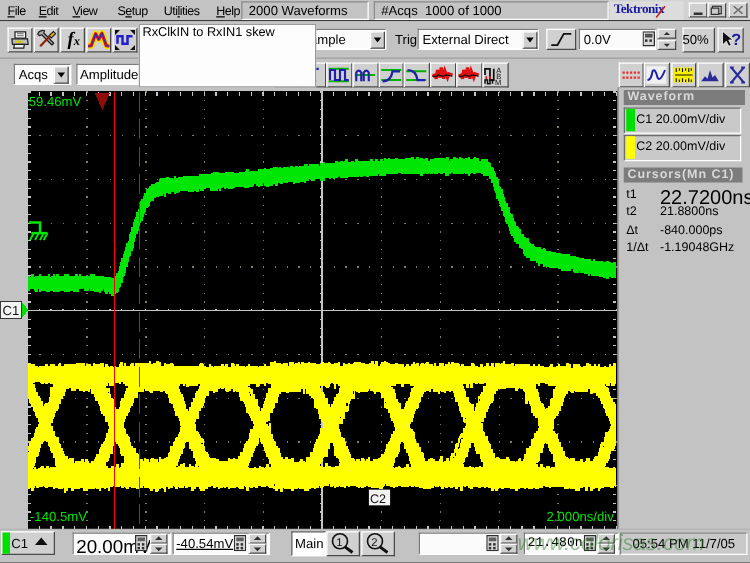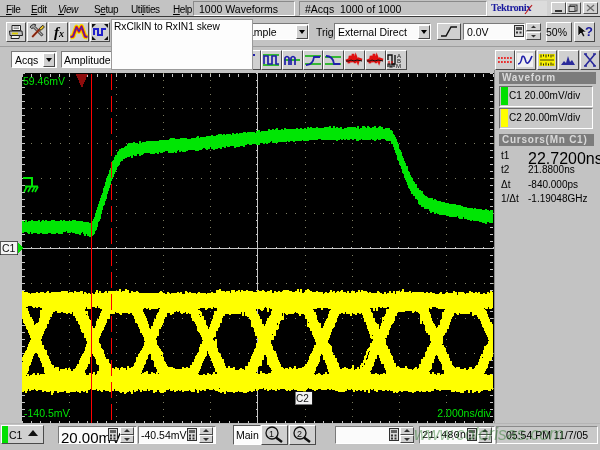--- a/index.html
+++ b/index.html
@@ -9,26 +9,26 @@
 .sunk{background:#c3c3c3;border:1px solid;border-color:#8a8a8a #ffffff #ffffff #8a8a8a;}
 .sunk2{background:#fbfbfb;border:1px solid;border-color:#7a7a7a #ffffff #ffffff #7a7a7a;}
 .btn{background:#d0d0d0;border:1px solid;border-color:#ffffff #4a4a4a #4a4a4a #ffffff;}
 svg{display:block;position:absolute;}
 </style></head>
 <body>
 
 <div style="left:0;top:0;width:600px;height:17px;background:#c3c3c3;"></div>
 <div class="mi" style="left:6px;"><u>F</u>ile</div>
 <div class="mi" style="left:31px;"><u>E</u>dit</div>
-<div class="mi" style="left:58px;font-style:italic;"><u>V</u>iew</div>
+<div class="mi" style="left:58px;"><u>V</u>iew</div>
 <div class="mi" style="left:94px;">S<u>e</u>tup</div>
 <div class="mi" style="left:131px;">Uti<u>l</u>ities</div>
 <div class="mi" style="left:173px;"><u>H</u>elp</div>
 <div class="sunk" style="left:193px;top:1px;width:102px;height:15px;"></div>
-<div style="left:199px;top:3px;">1000 Waveforms</div>
+<div style="left:199px;top:3px;">2000 Waveforms</div>
 <div class="sunk" style="left:299px;top:1px;width:188px;height:15px;"></div>
 <div style="left:305px;top:3px;">#Acqs&nbsp; 1000 of 1000</div>
 <div style="left:487px;top:0px;width:113px;height:17px;background:#d2d2d2;"></div>
 <div style="left:488px;top:1px;width:59px;height:15px;background:#dcdcdc;"></div>
 <div style="left:491px;top:2px;width:48px;height:13px;font-weight:bold;font-size:10.5px;color:#1a1a9e;font-family:'Liberation Serif',serif;letter-spacing:-0.4px;">Tektronix</div>
 <svg style="left:488px;top:1px;" width="59" height="15" viewBox="0 0 59 15">
     <path d="M37 13 L44 4" stroke="#c02020" stroke-width="1.2" fill="none"></path>
   </svg>
 <div class="btn" style="left:551px;top:2px;width:15px;height:12px;"></div>
 <svg style="left:551px;top:2px;" width="15" height="12">
@@ -257,21 +257,21 @@
 <rect x="2" y="9.5" width="2" height="2" fill="#303030"></rect>
     <rect x="5.5" y="9.5" width="2" height="2" fill="#303030"></rect>
 </svg>
 <div class="btn" style="left:120px;top:427px;width:14px;height:8px;"></div>
 <div class="btn" style="left:120px;top:435px;width:14px;height:8px;"></div>
 <svg style="left:120px;top:427px;" width="14" height="16">
     <path d="M4 5 L10 5 L7 2 Z" fill="#303030"></path>
     <path d="M4 11 L10 11 L7 14 Z" fill="#303030"></path>
   </svg>
 <div class="sunk2" style="left:138px;top:426px;width:78px;height:18px;"></div>
-<div style="left:141px;top:429px;font-size:10.5px;">-40.54mV</div>
+<div style="left:141px;top:429px;font-size:10.5px;text-decoration:underline;">-40.54mV</div>
 <svg style="left:187px;top:428px;" width="10" height="13" viewBox="0 0 10 13">
 <rect x="0.5" y="0.5" width="9" height="12" fill="#d8d8d8" stroke="#303030"></rect>
 <rect x="2" y="2" width="6" height="3" fill="#606060"></rect>
 <rect x="2" y="6.5" width="2" height="2" fill="#303030"></rect>
     <rect x="5.5" y="6.5" width="2" height="2" fill="#303030"></rect>
 <rect x="2" y="9.5" width="2" height="2" fill="#303030"></rect>
     <rect x="5.5" y="9.5" width="2" height="2" fill="#303030"></rect>
 </svg>
 <div class="btn" style="left:199px;top:427px;width:14px;height:8px;"></div>
 <div class="btn" style="left:199px;top:435px;width:14px;height:8px;"></div>

